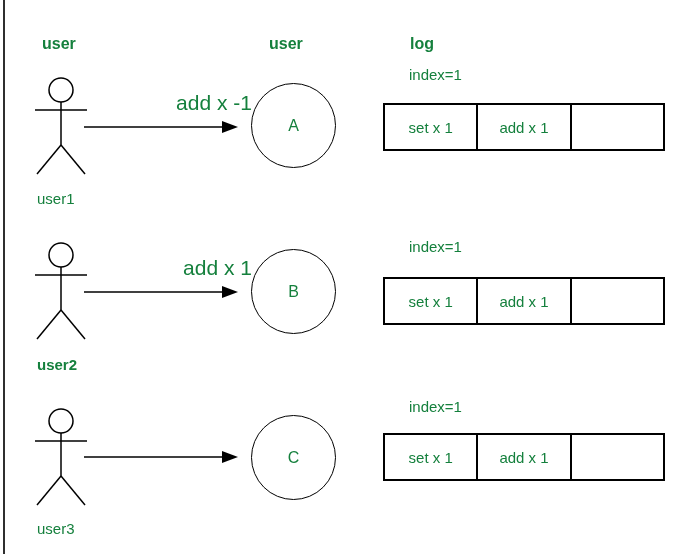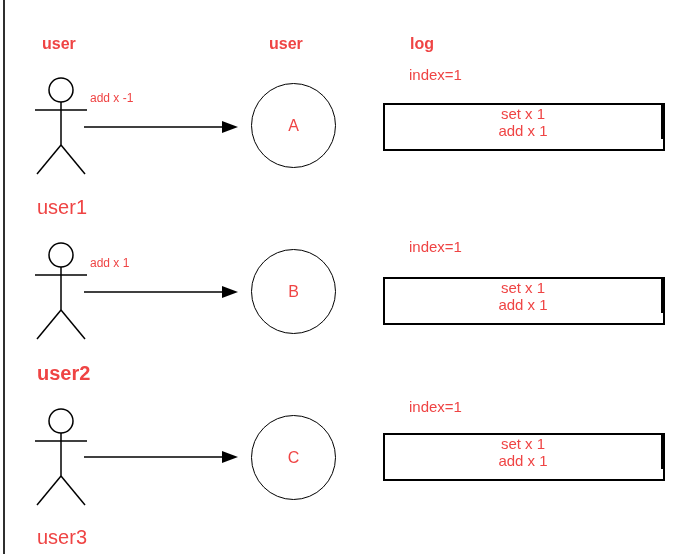--- a/index.html
+++ b/index.html
@@ -2,21 +2,21 @@
 <html><head>
 <meta charset="utf-8">
 <style>
   html, body { margin: 0; padding: 0; background: #ffffff; }
   .canvas {
     position: relative;
     width: 691px;
     height: 554px;
     background: #ffffff;
     font-family: "Liberation Sans", sans-serif;
-    color: #ef4444;
+    color: #15803d;
     overflow: hidden;
   }
   .frame-left {
     position: absolute;
     left: 3px; top: 0;
     width: 2px; height: 554px;
     background: #2f2f2f;
   }
   .col-header {
     position: absolute;
@@ -30,39 +30,38 @@
   .col-header.log  { left: 410px; }
 
   .figure { position: absolute; left: 33px; width: 56px; height: 100px; }
   .figure.r1 { top: 77px; }
   .figure.r2 { top: 242px; }
   .figure.r3 { top: 408px; }
 
   .user-name {
     position: absolute;
     left: 37px;
-    font-size: 20px;
-    white-space: nowrap;
-    margin-top: 6px;
+    font-size: 15px;
+    white-space: nowrap;
   }
   .user-name.r1 { top: 190px; }
   .user-name.r2 { top: 356px; font-weight: bold; }
   .user-name.r3 { top: 520px; text-align: center; }
 
   .arrow { position: absolute; left: 84px; width: 155px; height: 16px; }
   .arrow.r1 { top: 119px; }
   .arrow.r2 { top: 284px; }
   .arrow.r3 { top: 449px; }
 
   .msg-label {
     position: absolute;
-    left: 90px;
+    left: 102px;
     width: 150px;
-    text-align: left;
-    font-size: 12px;
+    text-align: right;
+    font-size: 21px;
     white-space: nowrap;
   }
   .msg-label.r1 { top: 91px; }
   .msg-label.r2 { top: 256px; }
   .msg-label.r3 { top: 421px; }
 
   .node-circle {
     position: absolute;
     left: 251px;
     width: 85px; height: 85px;
@@ -91,21 +90,20 @@
   .index-label.r3 { top: 398px; }
 
   .log-table {
     position: absolute;
     left: 383px;
     width: 282px; height: 48px;
     box-sizing: border-box;
     border: 2px solid #000000;
     display: flex;
     background: #ffffff;
-    flex-direction: column;
   }
   .log-table.r1 { top: 103px; }
   .log-table.r2 { top: 277px; }
   .log-table.r3 { top: 433px; }
   .log-cell {
     flex: 1;
     border-right: 2px solid #000000;
     display: flex;
     align-items: center;
     justify-content: center;

